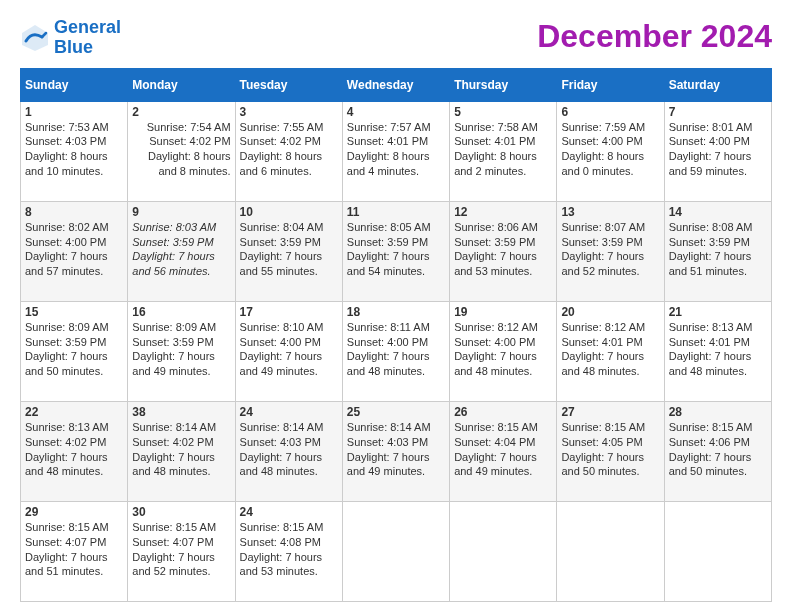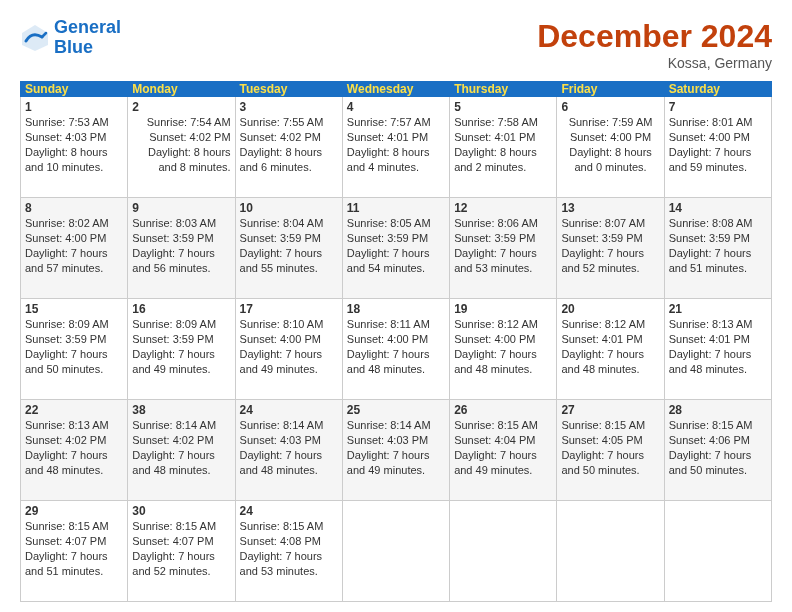--- a/index.html
+++ b/index.html
@@ -40,39 +40,39 @@
       width: 30px;
       height: 30px;
       margin-right: 4px;
     }
     .title-area {
       text-align: right;
     }
     .month-title {
       font-size: 32px;
       font-weight: bold;
-      color: #c2410c;
+      color: #a21caf;
     }
     .location {
       font-size: 14px;
       color: #555;
     }
     .calendar {
       flex: 1;
       border: 1px solid #ccc;
       border-collapse: collapse;
       width: 100%;
       table-layout: fixed;
     }
     .calendar thead tr th {
       background: #1a6fc4;
-      color: #fde047;
+      color: #ffffff;
       font-size: 12px;
       font-weight: bold;
-      padding: 0 4px;
+      padding: 9px 4px;
       border: 1px solid #1a6fc4;
       text-align: left;
     }
     .calendar tbody tr td {
       border: 1px solid #ccc;
       vertical-align: top;
       padding: 3px 4px;
       font-size: 9.5px;
       color: #333;
       background: #fff;
@@ -107,21 +107,20 @@
         <path d="M6,18 Q12,8 22,14" stroke="#1a6fc4" stroke-width="3" fill="none" stroke-linecap="round"></path>
         <path d="M22,14 L26,10" stroke="#1a6fc4" stroke-width="2.5" fill="none" stroke-linecap="round"></path>
       </svg>
       <div class="logo-text">
         <div><span>General</span></div>
         <div><span>Blue</span></div>
       </div>
     </div>
     <div class="title-area">
       <div class="month-title">December 2024</div>
-      <div class="location">Kossa, Germany</div>
     </div>
   </div>
 
   <table class="calendar">
     <thead>
       <tr>
       <th>Sunday</th>
           <th>Monday</th>
           <th>Tuesday</th>
           <th>Wednesday</th>
@@ -162,21 +161,21 @@
           </td>
           <td>
             <span class="day-num">5</span>
             <div class="day-info" style="white-space: pre-line;">Sunrise: 7:58 AM
 Sunset: 4:01 PM
 Daylight: 8 hours
 and 2 minutes.</div>
           </td>
           <td>
             <span class="day-num">6</span>
-            <div class="day-info" style="white-space: pre-line; text-align: center;">Sunrise: 7:59 AM
+            <div class="day-info" style="white-space: pre-line;">Sunrise: 7:59 AM
 Sunset: 4:00 PM
 Daylight: 8 hours
 and 0 minutes.</div>
           </td>
           <td>
             <span class="day-num">7</span>
             <div class="day-info" style="white-space: pre-line;">Sunrise: 8:01 AM
 Sunset: 4:00 PM
 Daylight: 7 hours
 and 59 minutes.</div>
@@ -185,21 +184,21 @@
         <tr>
           <td>
             <span class="day-num">8</span>
             <div class="day-info" style="white-space: pre-line;">Sunrise: 8:02 AM
 Sunset: 4:00 PM
 Daylight: 7 hours
 and 57 minutes.</div>
           </td>
           <td>
             <span class="day-num">9</span>
-            <div class="day-info" style="white-space: pre-line;">Sunrise: 8:03 AM
+            <div class="day-info" style="white-space: pre-line; font-style: italic;">Sunrise: 8:03 AM
 Sunset: 3:59 PM
 Daylight: 7 hours
 and 56 minutes.</div>
           </td>
           <td>
             <span class="day-num">10</span>
             <div class="day-info" style="white-space: pre-line;">Sunrise: 8:04 AM
 Sunset: 3:59 PM
 Daylight: 7 hours
 and 55 minutes.</div>

